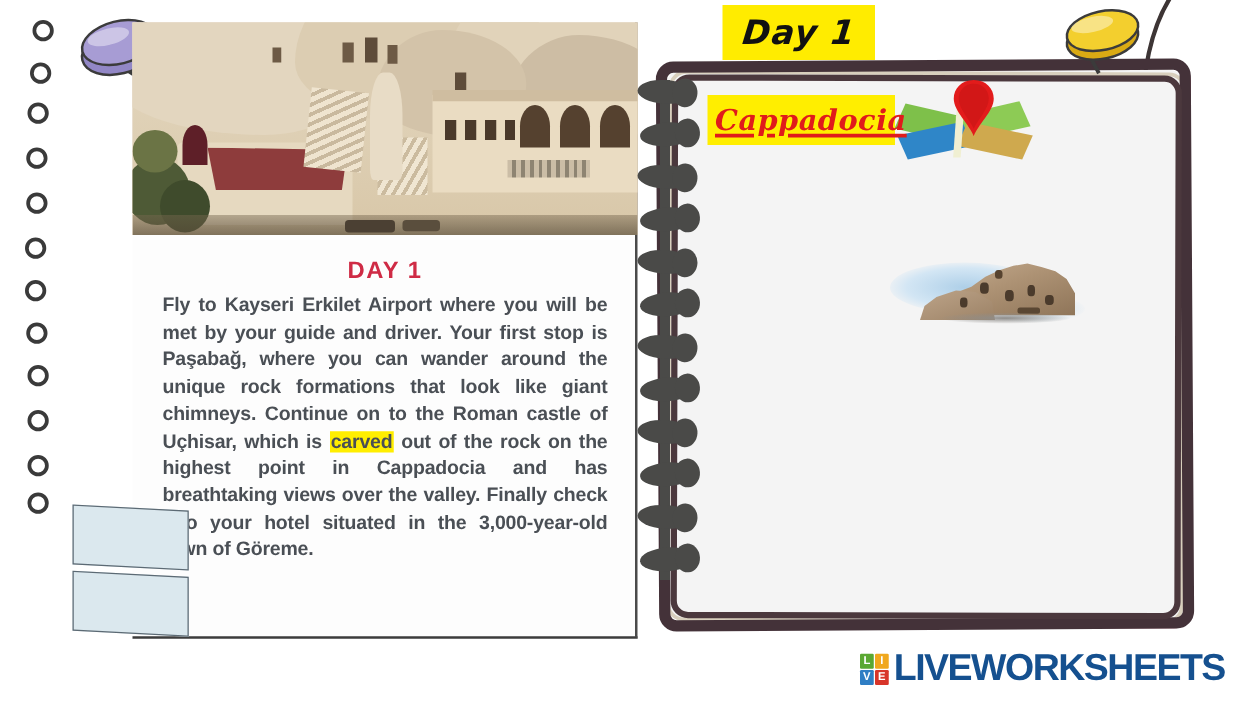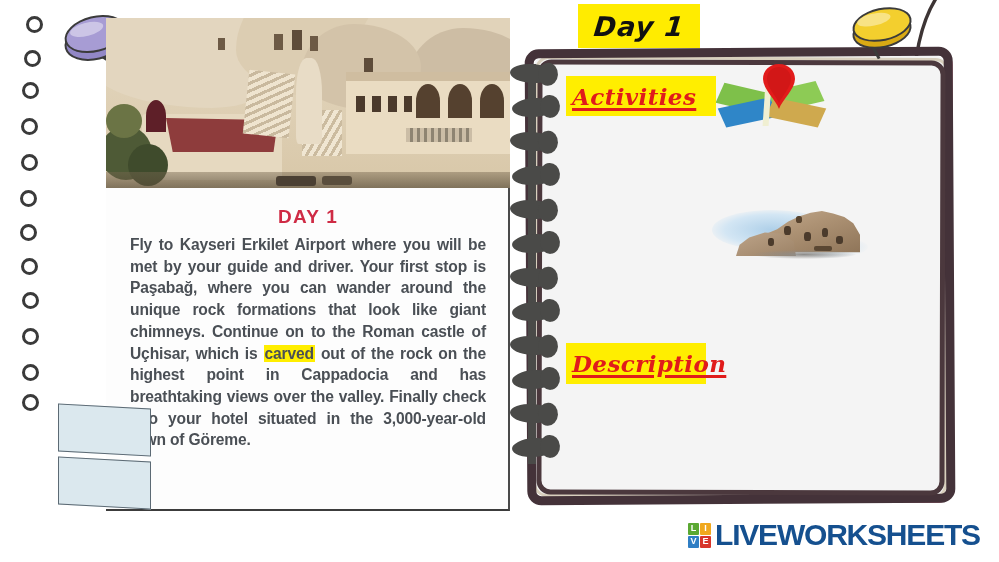--- a/index.html
+++ b/index.html
@@ -296,21 +296,21 @@
       <div class="gloss"></div>
     </div>
   </div>
 
   <div class="daytab">
     <span>Day 1</span>
   </div>
 
   <div class="nlabel" style="left:566px;top:76px;">
     <div class="hlbg" style="width:150px;height:40px;"></div>
-    <div class="txt" style="font-size:23px;padding:7px 4px 0 6px;">Activities</div>
+    <div class="txt" style="font-size:23px;padding:7px 4px 0 6px;">Cappadocia</div>
   </div>
 
   <div class="mapicon" style="left:716px;top:66px;width:108px;height:62px;">
     <div class="mapq" style="left:4px;top:22px;width:54px;height:22px;background:#7ec04a;
          transform:skewY(13deg) skewX(-22deg);"></div>
     <div class="mapq" style="left:52px;top:20px;width:52px;height:22px;background:#8dcb55;
          transform:skewY(-13deg) skewX(22deg);"></div>
     <div class="mapq" style="left:6px;top:36px;width:52px;height:21px;background:#2f86c8;
          transform:skewY(-12deg) skewX(22deg);"></div>
     <div class="mapq" style="left:54px;top:36px;width:52px;height:21px;background:#cfa94e;
@@ -341,24 +341,20 @@
     <div style="position:absolute;left:92px;top:44px;width:7px;height:9px;background:#4b3b2c;border-radius:40%;"></div>
     <div style="position:absolute;left:110px;top:40px;width:6px;height:9px;background:#4b3b2c;border-radius:40%;"></div>
     <div style="position:absolute;left:124px;top:48px;width:7px;height:8px;background:#4b3b2c;border-radius:40%;"></div>
     <div style="position:absolute;left:56px;top:50px;width:6px;height:8px;background:#4b3b2c;border-radius:40%;"></div>
     <div style="position:absolute;left:102px;top:58px;width:18px;height:5px;background:#5a4733;border-radius:2px;"></div>
     <div style="position:absolute;left:84px;top:28px;width:6px;height:7px;background:#57432f;border-radius:40%;"></div>
     <div style="position:absolute;left:40px;top:62px;width:104px;height:9px;border-radius:50%;
          background:radial-gradient(ellipse at center,#8f8d8a 0%,rgba(255,255,255,0) 72%);"></div>
   </div>
 
-  <div class="nlabel" style="left:566px;top:343px;">
-    <div class="hlbg" style="width:140px;height:41px;"></div>
-    <div class="txt" style="font-size:23px;padding:7px 4px 0 6px;">Description</div>
-  </div>
 
   <div class="logo">
     <div class="tiles" id="tiles">
         <div class="tile" style="background: rgb(90, 168, 50);">L</div>
         <div class="tile" style="background: rgb(240, 168, 30);">I</div>
         <div class="tile" style="background: rgb(47, 126, 196);">V</div>
         <div class="tile" style="background: rgb(216, 53, 42);">E</div>
       </div>
     <div class="word">LIVEWORKSHEETS</div>
   </div>

